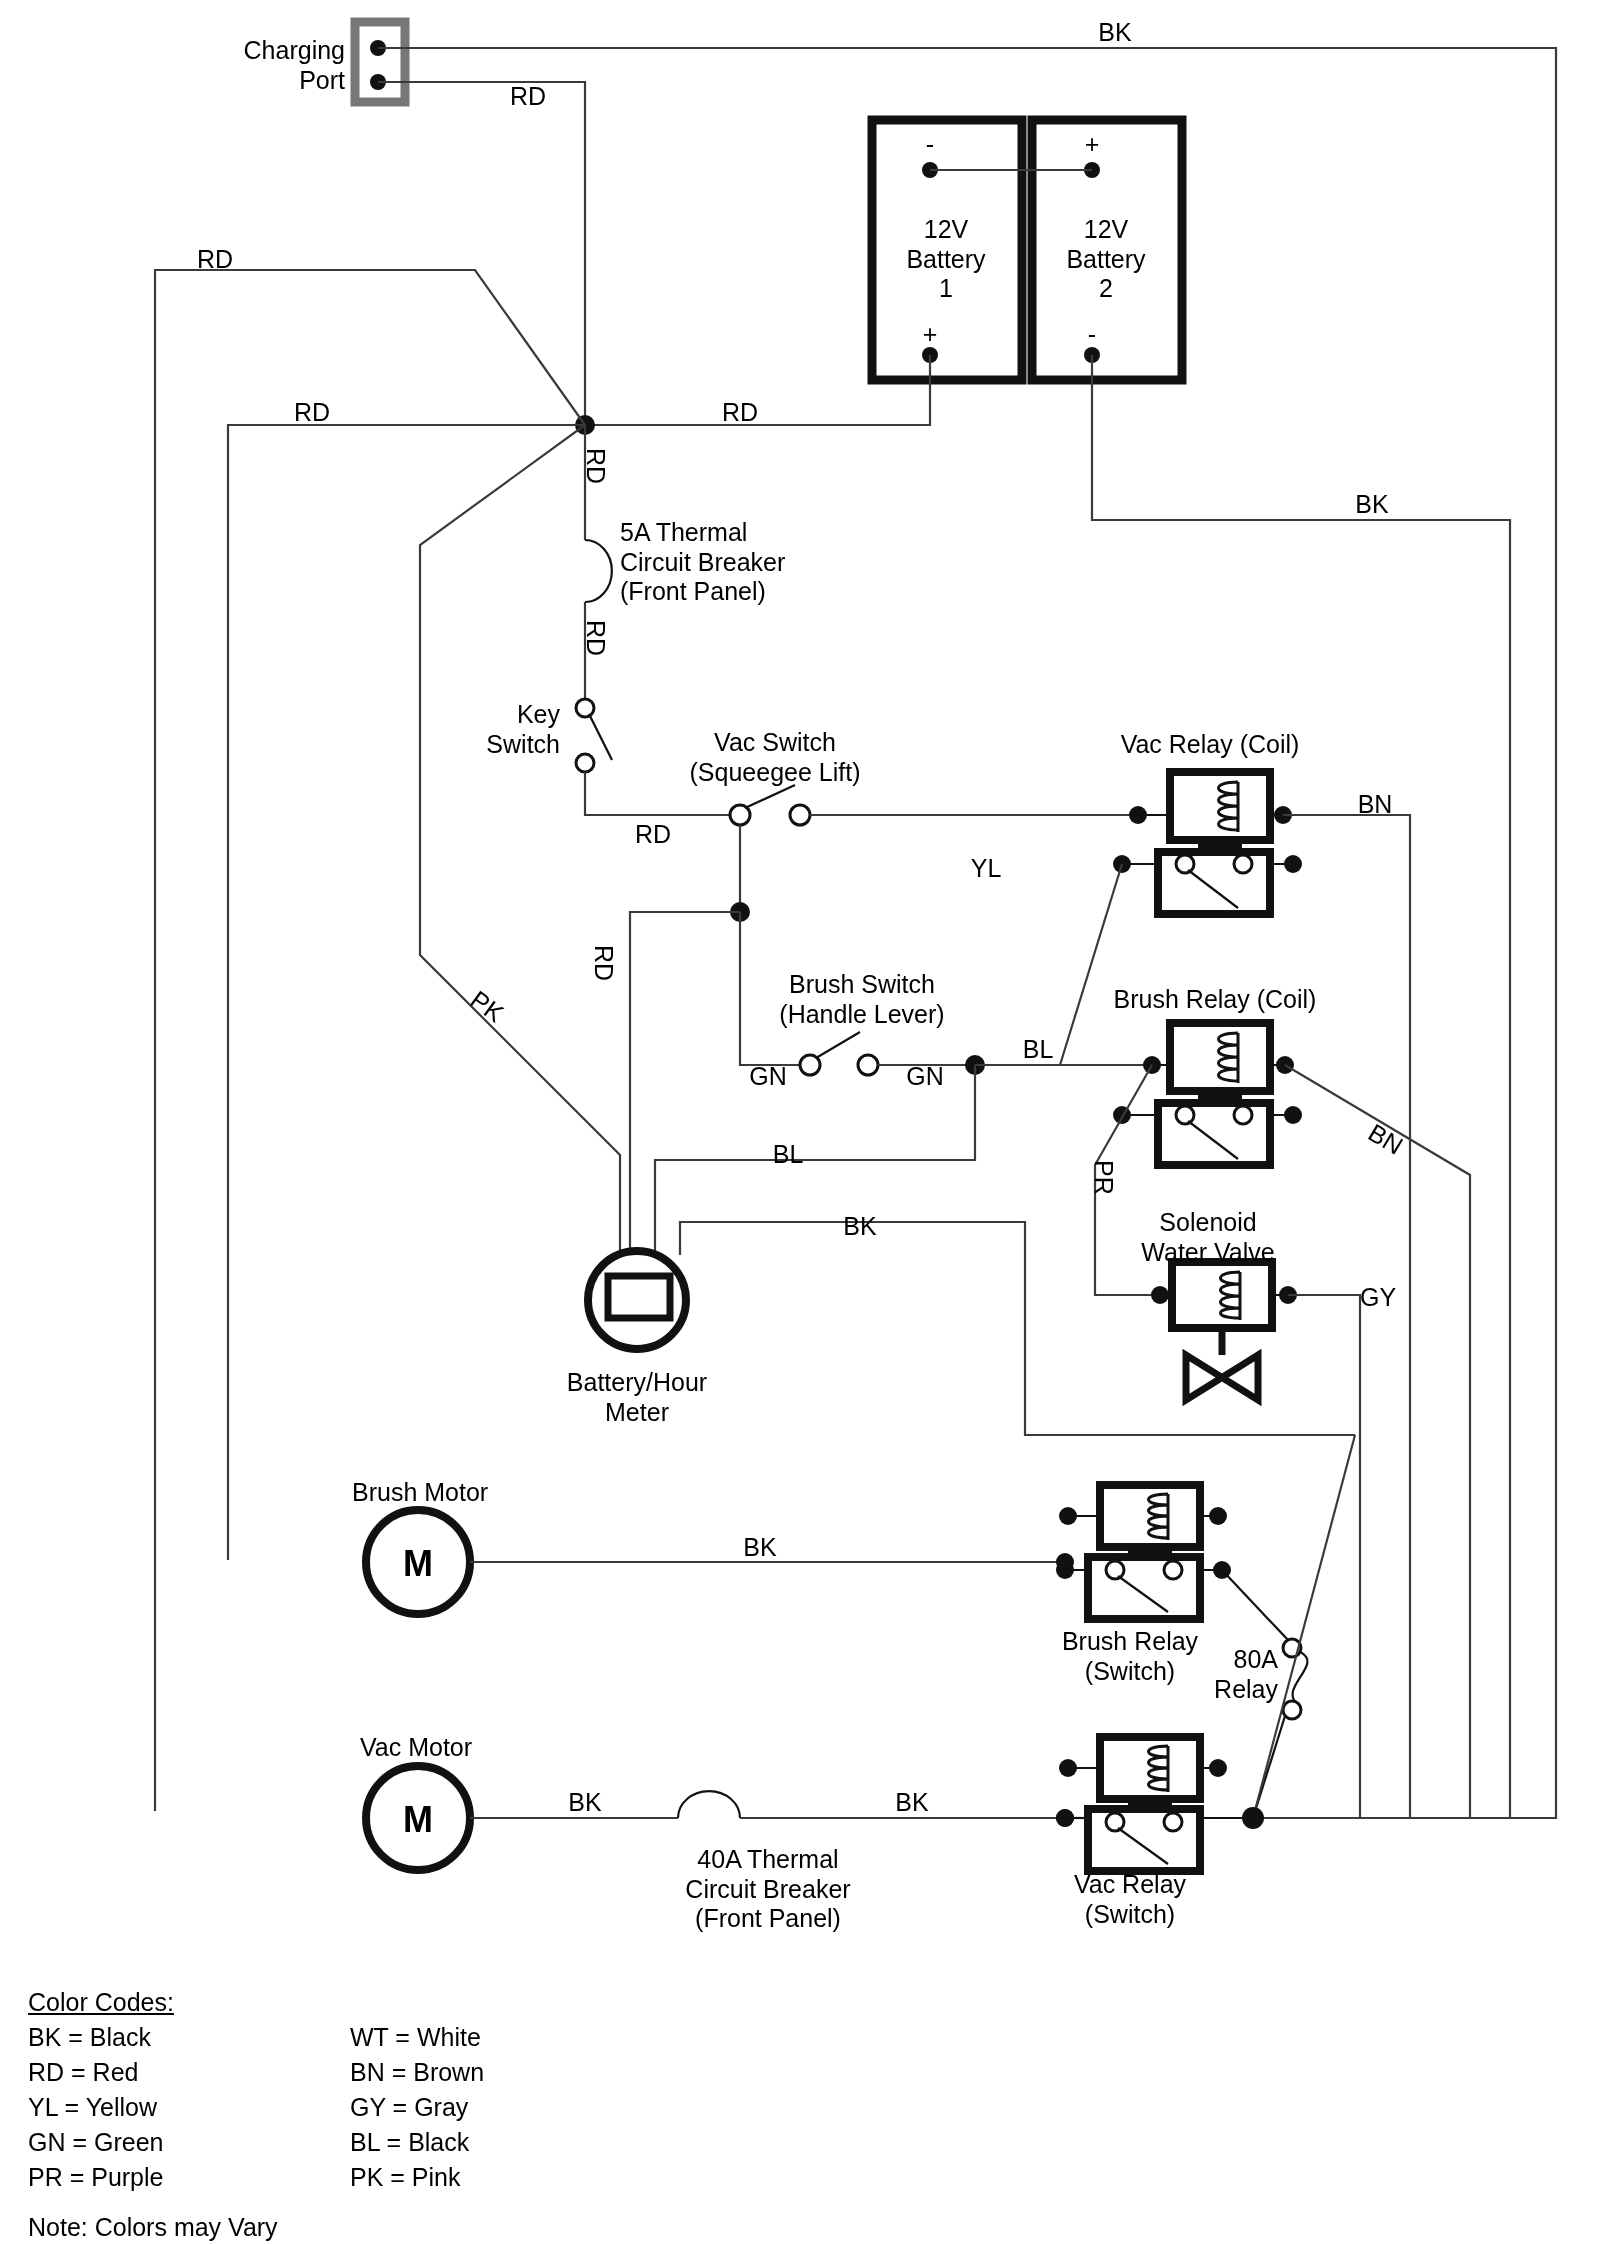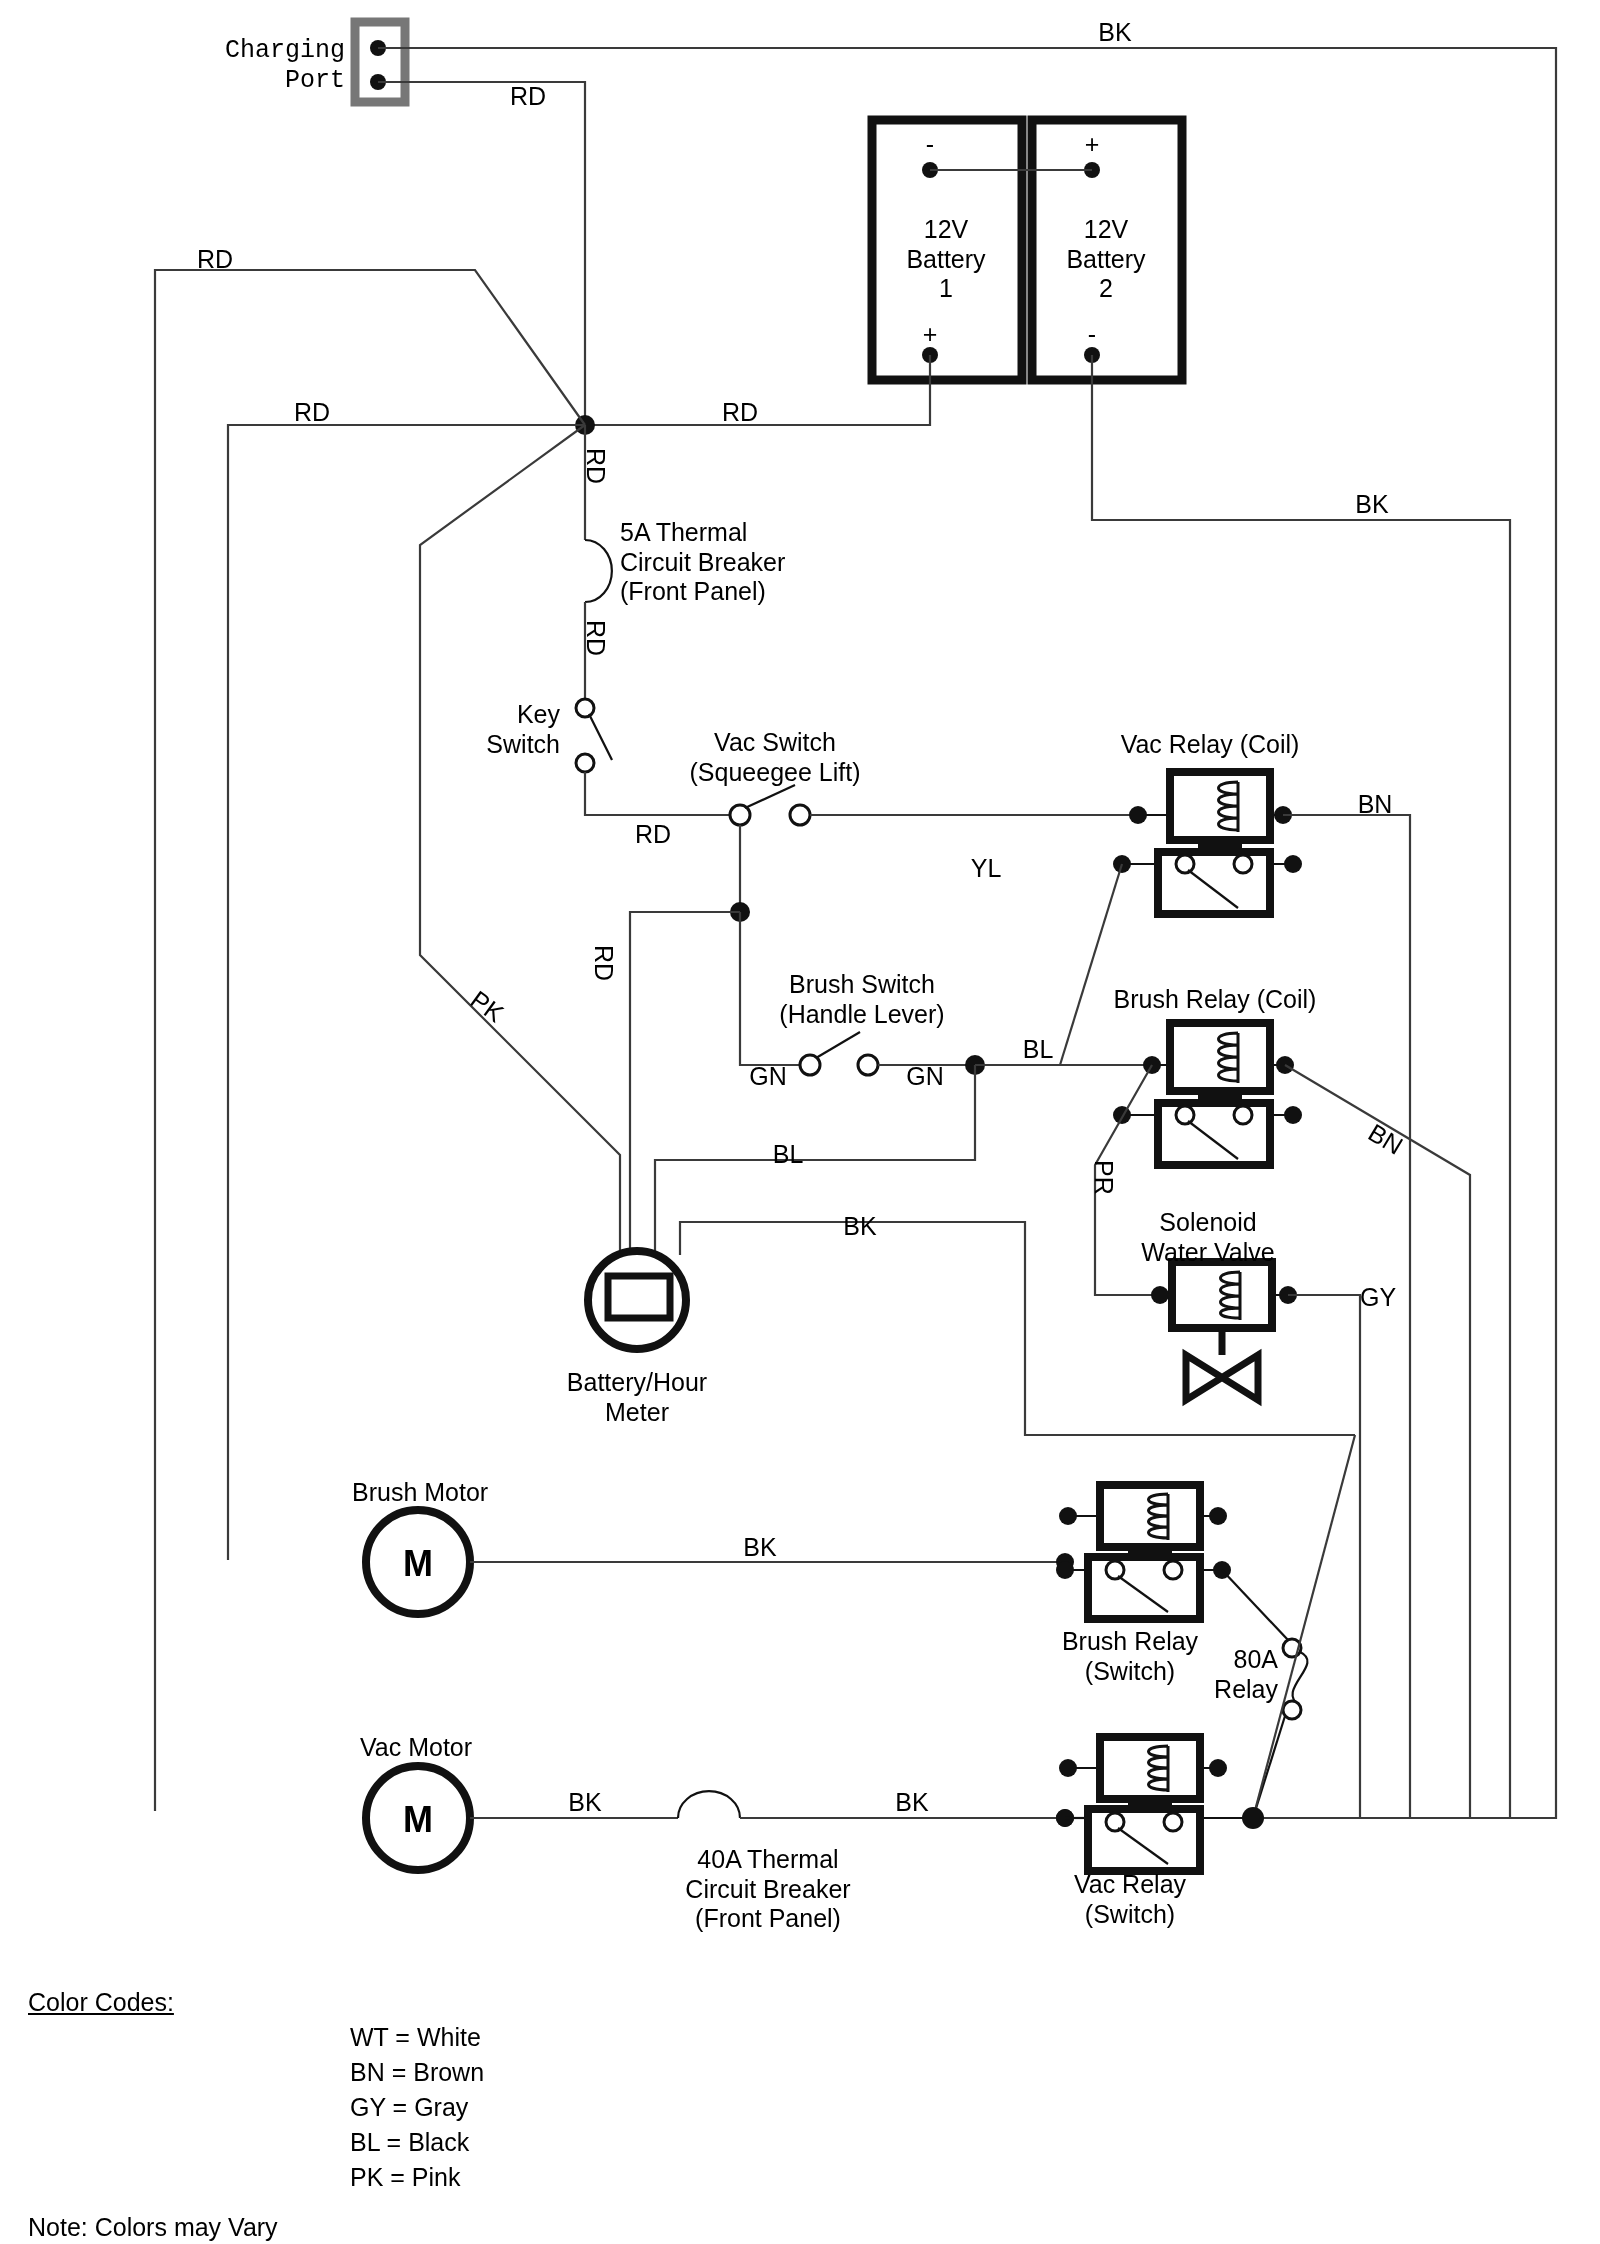--- a/index.html
+++ b/index.html
@@ -226,21 +226,21 @@
       <path class="wk" d="M1200 1818 H1253"></path>
     </g>
 
     <g>
       <path class="w" d="M1253 1818 L1355 1435"></path>
       <circle class="node" cx="1253" cy="1818" r="11"></circle>
     </g>
 
   </svg>
 
-  <div class="lbl r" style="left:345px;top:36px;font-family:Liberation Mono, monospace;">Charging
+  <div class="lbl r" style="left:345px;top:36px;">Charging
 Port</div>
 
   <div class="lbl c" style="left:1115px;top:18px;">BK</div>
 
   <div class="lbl c" style="left:528px;top:82px;">RD</div>
 
   <div class="lbl c" style="left:930px;top:130px;">-</div>
   <div class="lbl c" style="left:946px;top:215px;">12V
 Battery
 1</div>
@@ -328,20 +328,27 @@
 
   <div class="lbl c" style="left:768px;top:1845px;">40A Thermal
 Circuit Breaker
 (Front Panel)</div>
 
   <div class="lbl c" style="left:1130px;top:1870px;">Vac Relay
 (Switch)</div>
 
   <div class="legend" style="left:28px;top:1985px;width:560px;height:230px;">
     <div class="hd" style="position:absolute;left:0;top:0;">Color Codes:</div>
+    <div class="col" style="left:0;top:35px;">
+      <div>BK = Black</div>
+      <div>RD = Red</div>
+      <div>YL = Yellow</div>
+      <div>GN = Green</div>
+      <div>PR = Purple</div>
+    </div>
     <div class="col" style="left:322px;top:35px;">
       <div>WT = White</div>
       <div>BN = Brown</div>
       <div>GY = Gray</div>
       <div>BL = Black</div>
       <div>PK = Pink</div>
     </div>
     <div style="position:absolute;left:0;top:225px;">Note: Colors may Vary</div>
   </div>
 

